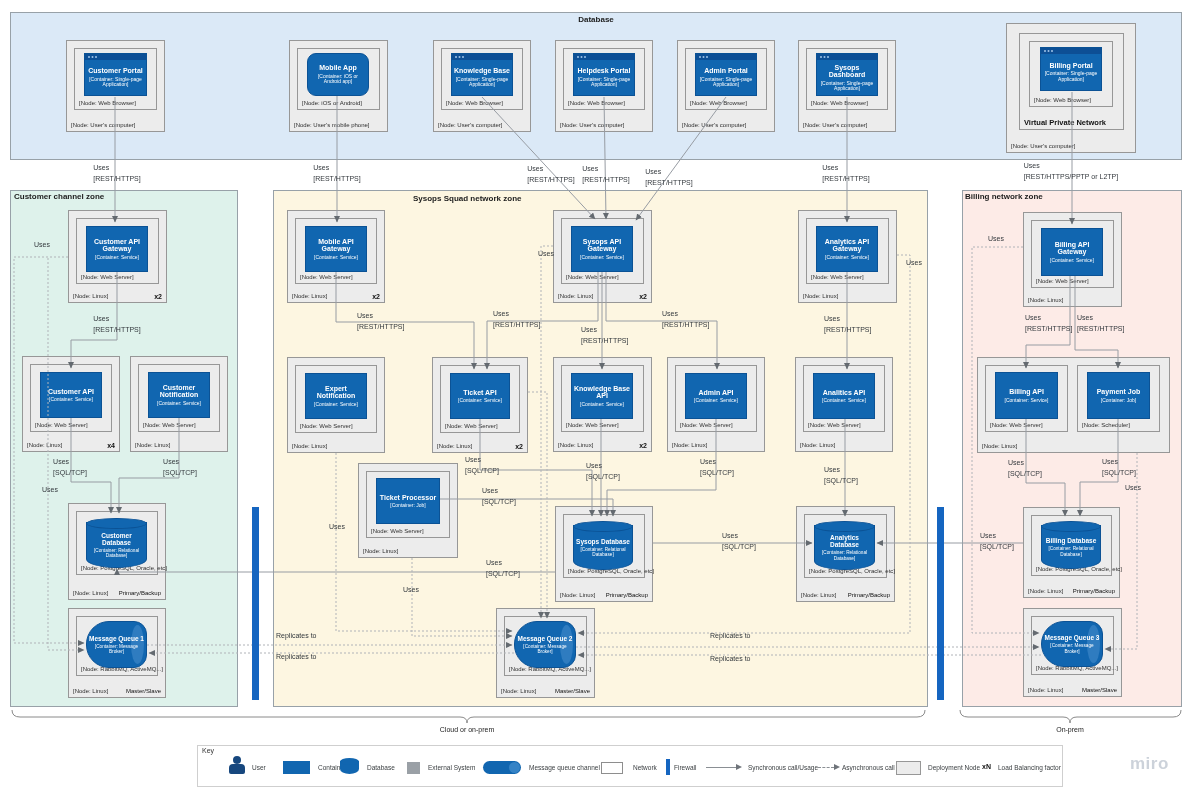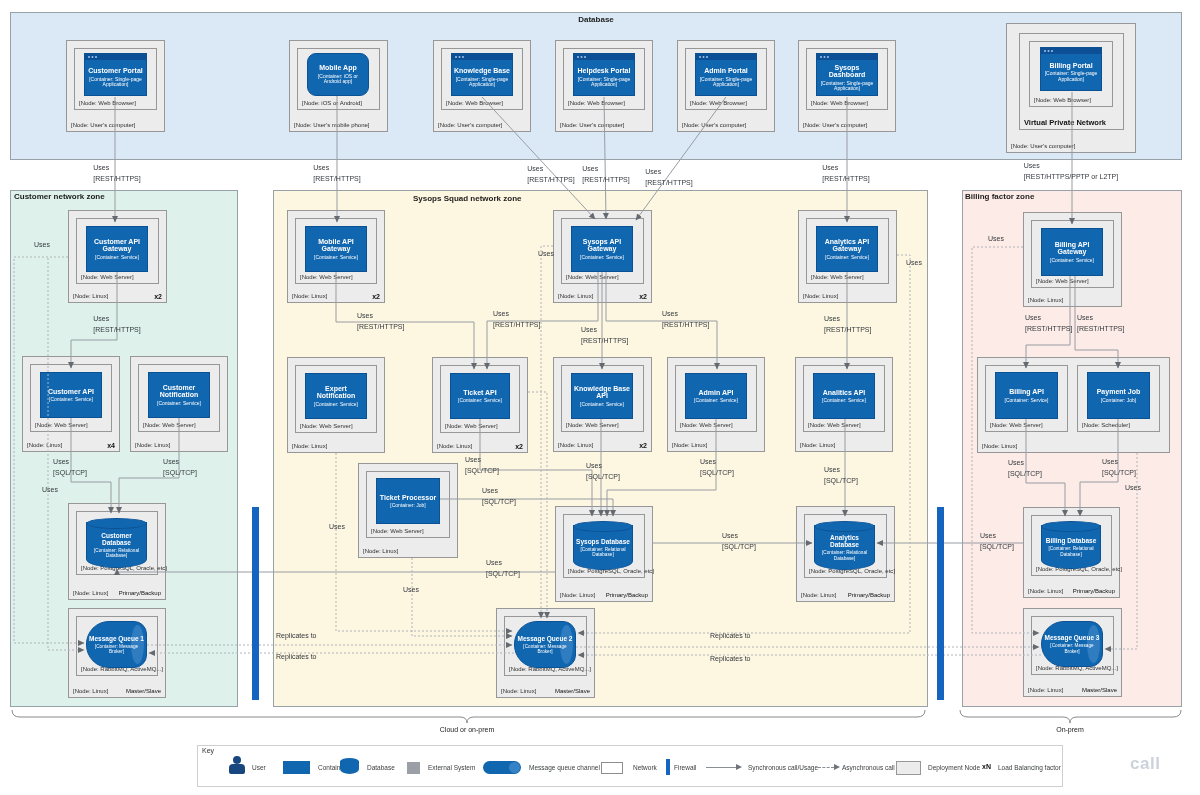--- a/index.html
+++ b/index.html
@@ -54,29 +54,29 @@
   .lg-line.dash{border-top-style:dashed;}
   .lg-line::after{content:"";position:absolute;right:-6px;top:-4px;width:0;height:0;
         border-left:6px solid #6f747a;border-top:3.5px solid transparent;border-bottom:3.5px solid transparent;}
   .lg-xn{position:absolute;font-size:7px;font-weight:bold;color:#111;z-index:3;}
   .miro{position:absolute;left:1130px;top:754px;font-size:17px;font-weight:bold;color:#ccd2da;letter-spacing:.5px;z-index:3;}
 </style>
 </head>
 <body>
 
 <div id="diagram">
-  <div class="miro">call</div>
+  <div class="miro">miro</div>
 <div class="zone" style="left: 10px; top: 12px; width: 1172px; height: 148px; background: rgb(219, 233, 247);"></div>
     <div class="zone-label" style="top: 15px; left: 596px; transform: translateX(-50%);">Database</div>
     <div class="zone" style="left: 10px; top: 190px; width: 228px; height: 517px; background: rgb(222, 242, 235);"></div>
-    <div class="zone-label" style="top: 192px; left: 14px;">Customer network zone</div>
+    <div class="zone-label" style="top: 192px; left: 14px;">Customer channel zone</div>
     <div class="zone" style="left: 273px; top: 190px; width: 655px; height: 517px; background: rgb(253, 246, 225);"></div>
     <div class="zone-label" style="top: 194px; left: 413px;">Sysops Squad network zone</div>
     <div class="zone" style="left: 962px; top: 190px; width: 220px; height: 517px; background: rgb(253, 235, 231);"></div>
-    <div class="zone-label" style="top: 192px; left: 965px;">Billing factor zone</div>
+    <div class="zone-label" style="top: 192px; left: 965px;">Billing network zone</div>
     <div class="depnode" style="left: 66px; top: 40px; width: 99px; height: 92px;"></div>
     <div class="dep-label" style="left: 71px; top: 122px;">[Node: User's computer]</div>
     <div class="depnode" style="left: 74px; top: 48px; width: 83px; height: 62px;"></div>
     <div class="dep-label" style="left: 79px; top: 100px;">[Node: Web Browser]</div>
     <div class="shape browser" style="left: 84px; top: 53px; width: 63px; height: 43px;">
       <div class="ctitle">Customer Portal</div>
       <div class="csub">[Container: Single-page Application]</div>
     </div>
     <div class="depnode" style="left: 289px; top: 40px; width: 99px; height: 92px;"></div>
     <div class="dep-label" style="left: 294px; top: 122px;">[Node: User's mobile phone]</div>

